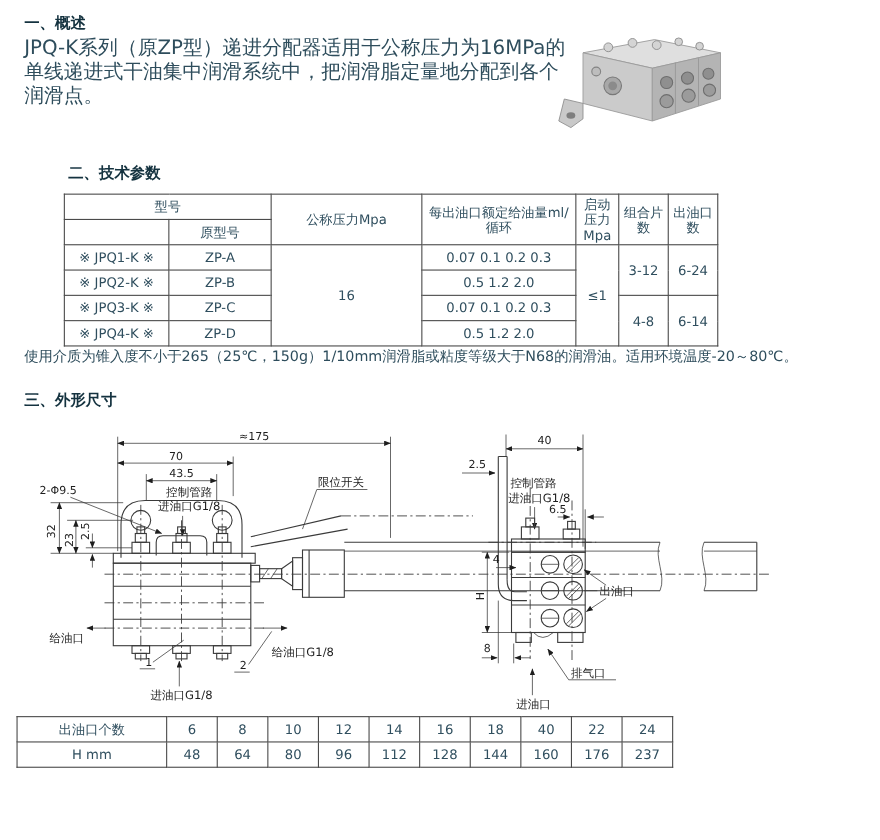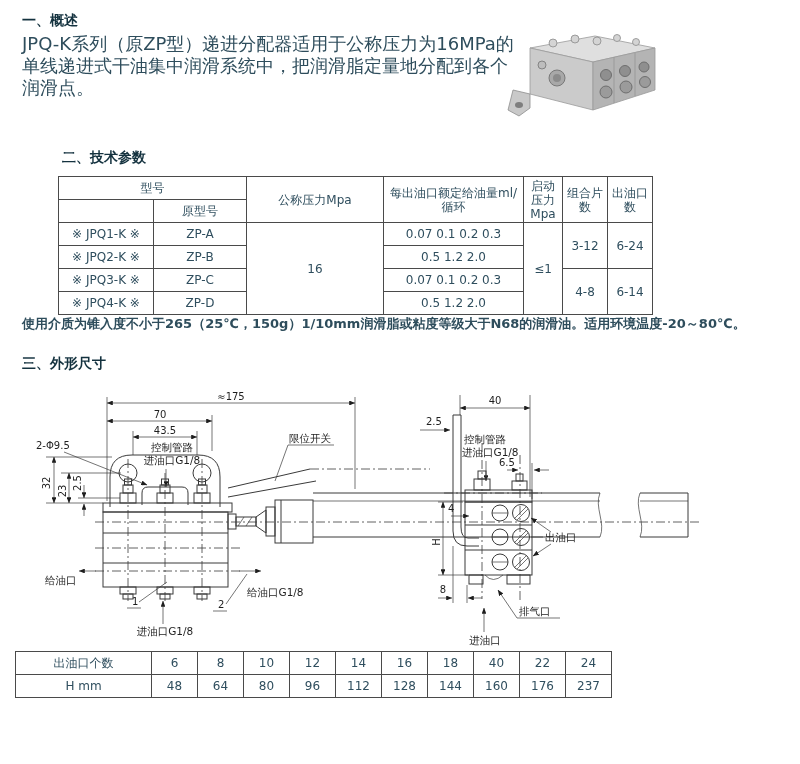--- a/index.html
+++ b/index.html
@@ -1,20 +1,20 @@
 <!DOCTYPE html>
 <html><head>
 <meta charset="utf-8">
 <style>
   html,body{margin:0;padding:0;background:#fff;}
   body{position:relative;width:800px;height:764px;font-family:"DejaVu Sans",sans-serif;color:#2e4d5c;overflow:hidden;}
   .abs{position:absolute;}
   .heading{font-size:14px;font-weight:bold;color:#14323f;white-space:nowrap;}
   .bodytext{font-size:18px;line-height:22px;color:#2e4d5c;}
-  .note{font-size:13px;color:#2e4d5c;white-space:nowrap;font-weight:bold;}
+  .note{font-size:13px;color:#2e4d5c;white-space:nowrap;}
   table{border-collapse:collapse;table-layout:fixed;font-size:12px;color:#2f4e5e;}
   td{border:1px solid #4a4a4a;text-align:center;vertical-align:middle;padding:0 2px;overflow:hidden;}
   #tech-table{width:594px;}
   #tech-table td{height:22px;line-height:14px;}
   #dim-table{width:596px;}
   #dim-table td{height:22px;}
   svg text{font-family:"DejaVu Sans",sans-serif;}
   .ln{stroke:#3a3a3a;stroke-width:1;fill:none;}
   .thin{stroke:#3a3a3a;stroke-width:0.7;fill:none;}
   .cl{stroke:#3a3a3a;stroke-width:0.8;fill:none;stroke-dasharray:9 3 2 3;}

